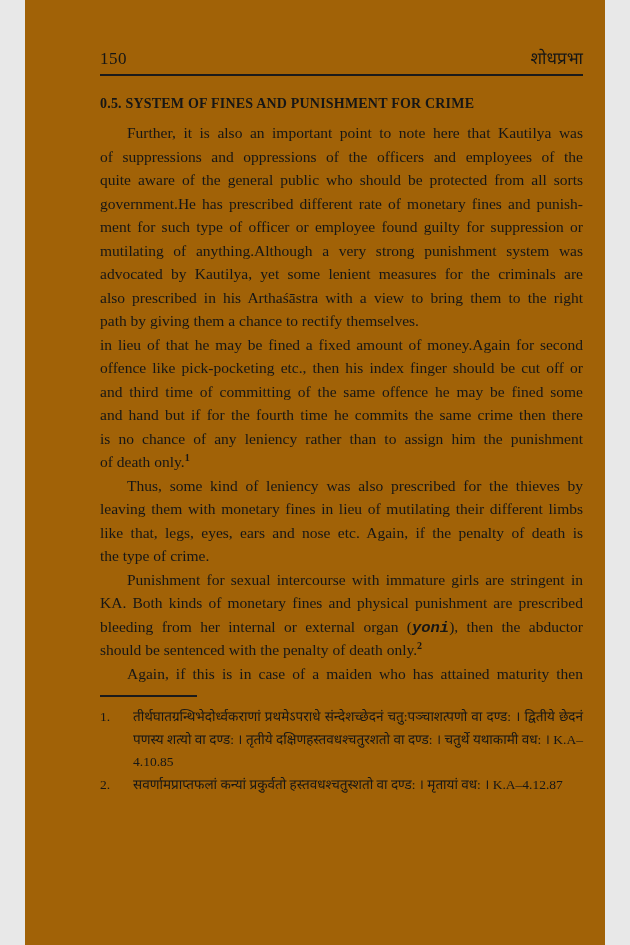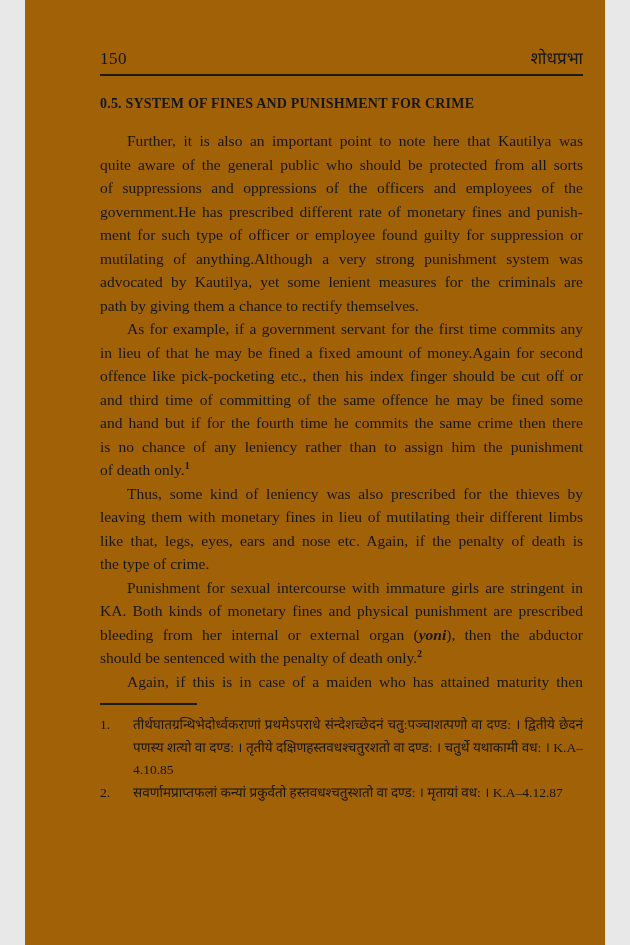--- a/index.html
+++ b/index.html
@@ -42,21 +42,21 @@
   }
   
   .section-heading {
     margin-top: 20px;
     font-size: 14px;
     font-weight: bold;
     letter-spacing: 0.2px;
   }
   
   .body-text {
-    margin-top: 20px;
+    margin-top: 12px;
     font-size: 15.5px;
   }
   .paragraph { margin: 0; }
   .line {
     height: 23.5px;
     white-space: nowrap;
     text-align: justify;
     text-align-last: justify;
     overflow: hidden;
   }
@@ -64,20 +64,21 @@
   .line.last { text-align-last: left; }
   .sup {
     vertical-align: super;
     font-size: 10px;
     font-weight: bold;
     line-height: 0;
   }
   .bi {
     font-weight: bold;
     font-style: italic;
+    font-family: Liberation Mono, monospace;
   }
   
   .footnote-separator {
     width: 97px;
     border: none;
     border-top: 2px solid #1b1b1b;
     margin: 7px 0 9px 0;
   }
   .footnotes { font-size: 13.5px; }
   .footnote {
@@ -103,30 +104,30 @@
     <div class="header">
       <span class="page-number">150</span>
       <span class="journal-title">शोधप्रभा</span>
     </div>
 
     <div class="section-heading">0.5. SYSTEM OF FINES AND PUNISHMENT FOR CRIME</div>
 
     <div class="body-text">
         <div class="paragraph">
           <div class="line first">Further, it is also an important point to note here that Kautilya was</div>
+          <div class="line">of suppressions and oppressions of the officers and employees of the</div>
           <div class="line">quite aware of the general public who should be protected from all sorts</div>
-          <div class="line">of suppressions and oppressions of the officers and employees of the</div>
           <div class="line">government.He has prescribed different rate of monetary fines and punish-</div>
           <div class="line">ment for such type of officer or employee found guilty for suppression or</div>
           <div class="line">mutilating of anything.Although a very strong punishment system was</div>
           <div class="line">advocated by Kautilya, yet some lenient measures for the criminals are</div>
+          <div class="line">also prescribed in his Arthaśāstra with a view to bring them to the right</div>
           <div class="line last">path by giving them a chance to rectify themselves.</div>
         </div>
         <div class="paragraph">
-          <div class="line first">As for example, if a government servant for the first time commits any</div>
           <div class="line">in lieu of that he may be fined a fixed amount of money.Again for second</div>
           <div class="line">offence like pick-pocketing etc., then his index finger should be cut off or</div>
           <div class="line">and third time of  committing  of the same offence he may be fined some</div>
           <div class="line">and hand  but if for the fourth time he commits the same crime then there</div>
           <div class="line">is no chance of any leniency  rather than to assign him the punishment</div>
           <div class="line last">of death only.<span class="sup">1</span></div>
         </div>
         <div class="paragraph">
           <div class="line first">Thus, some kind of leniency was also prescribed for the thieves by</div>
           <div class="line">leaving them with monetary fines in lieu of mutilating their different limbs</div>

